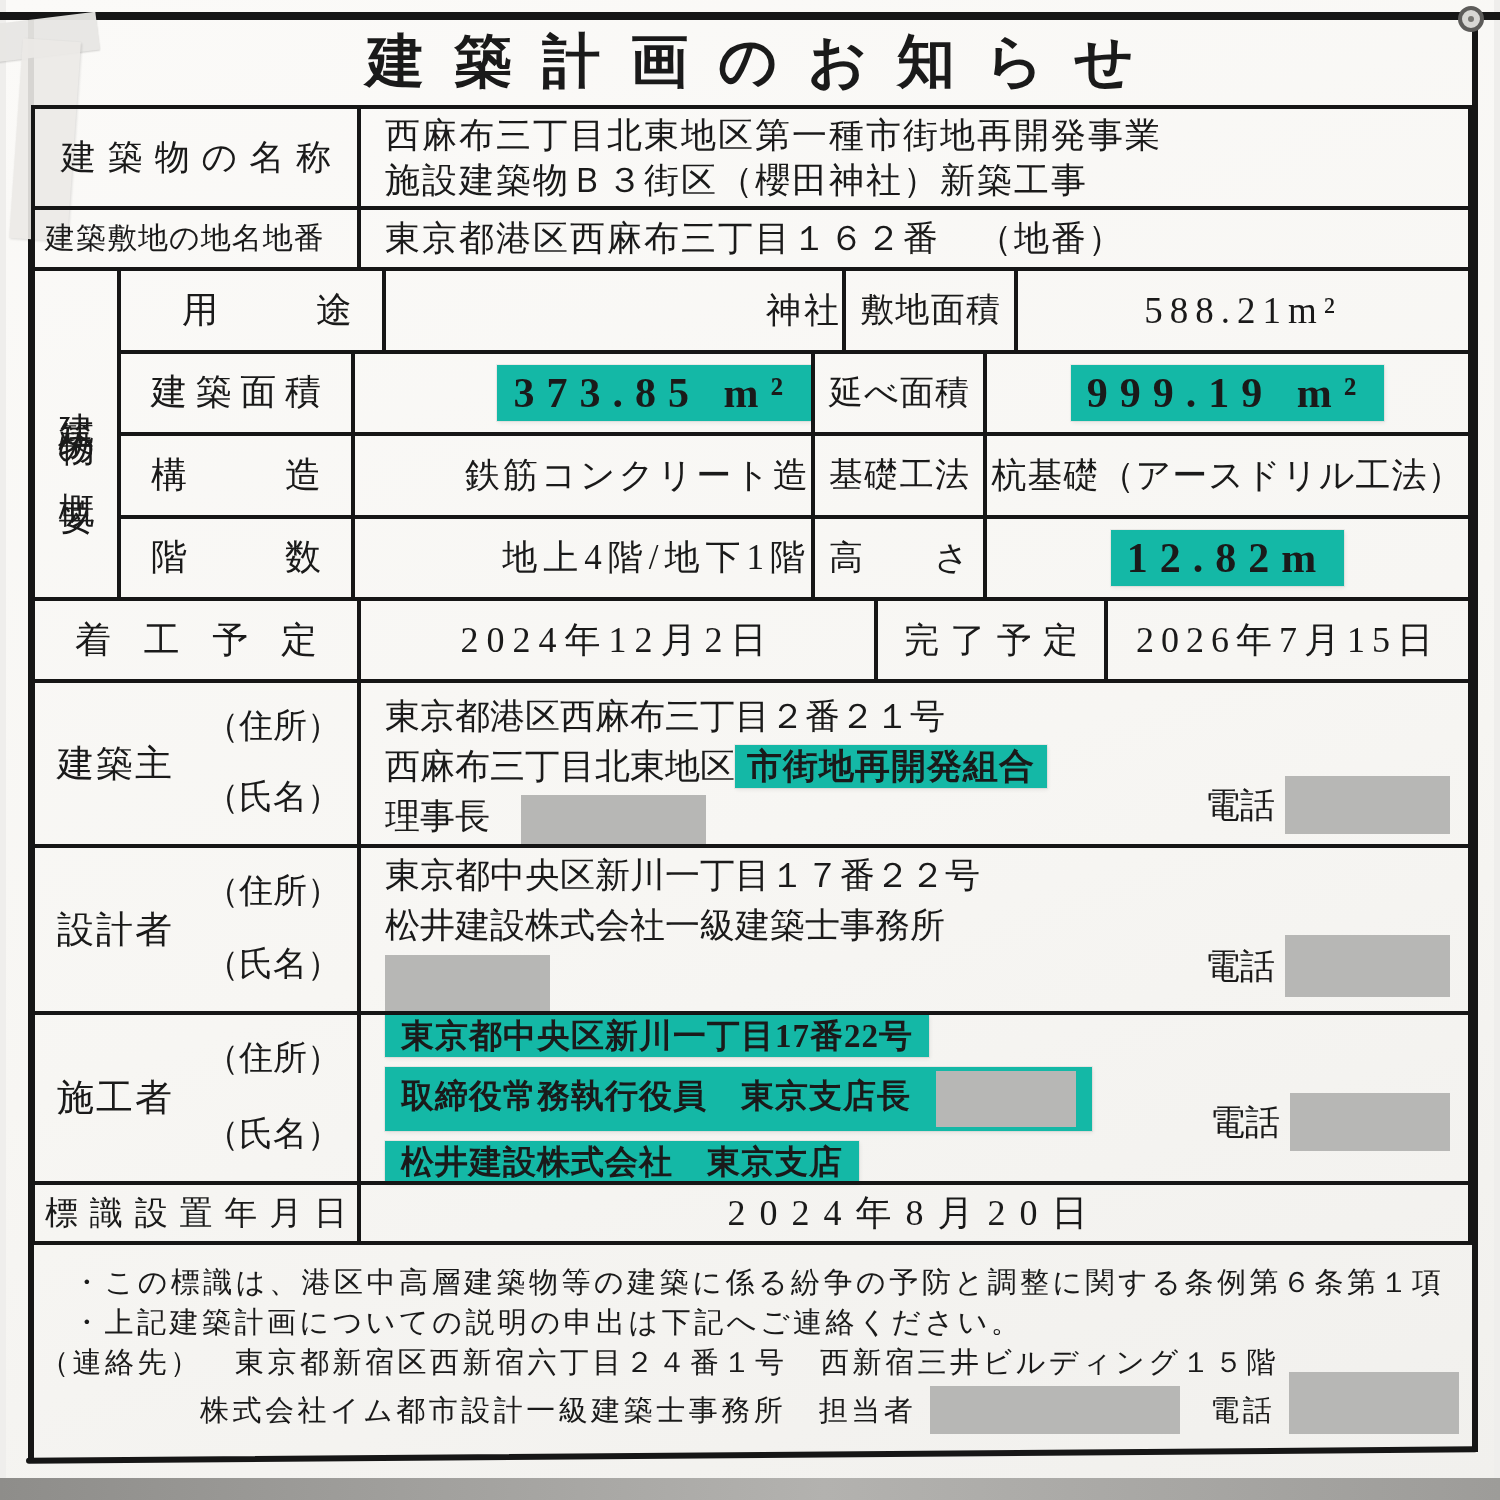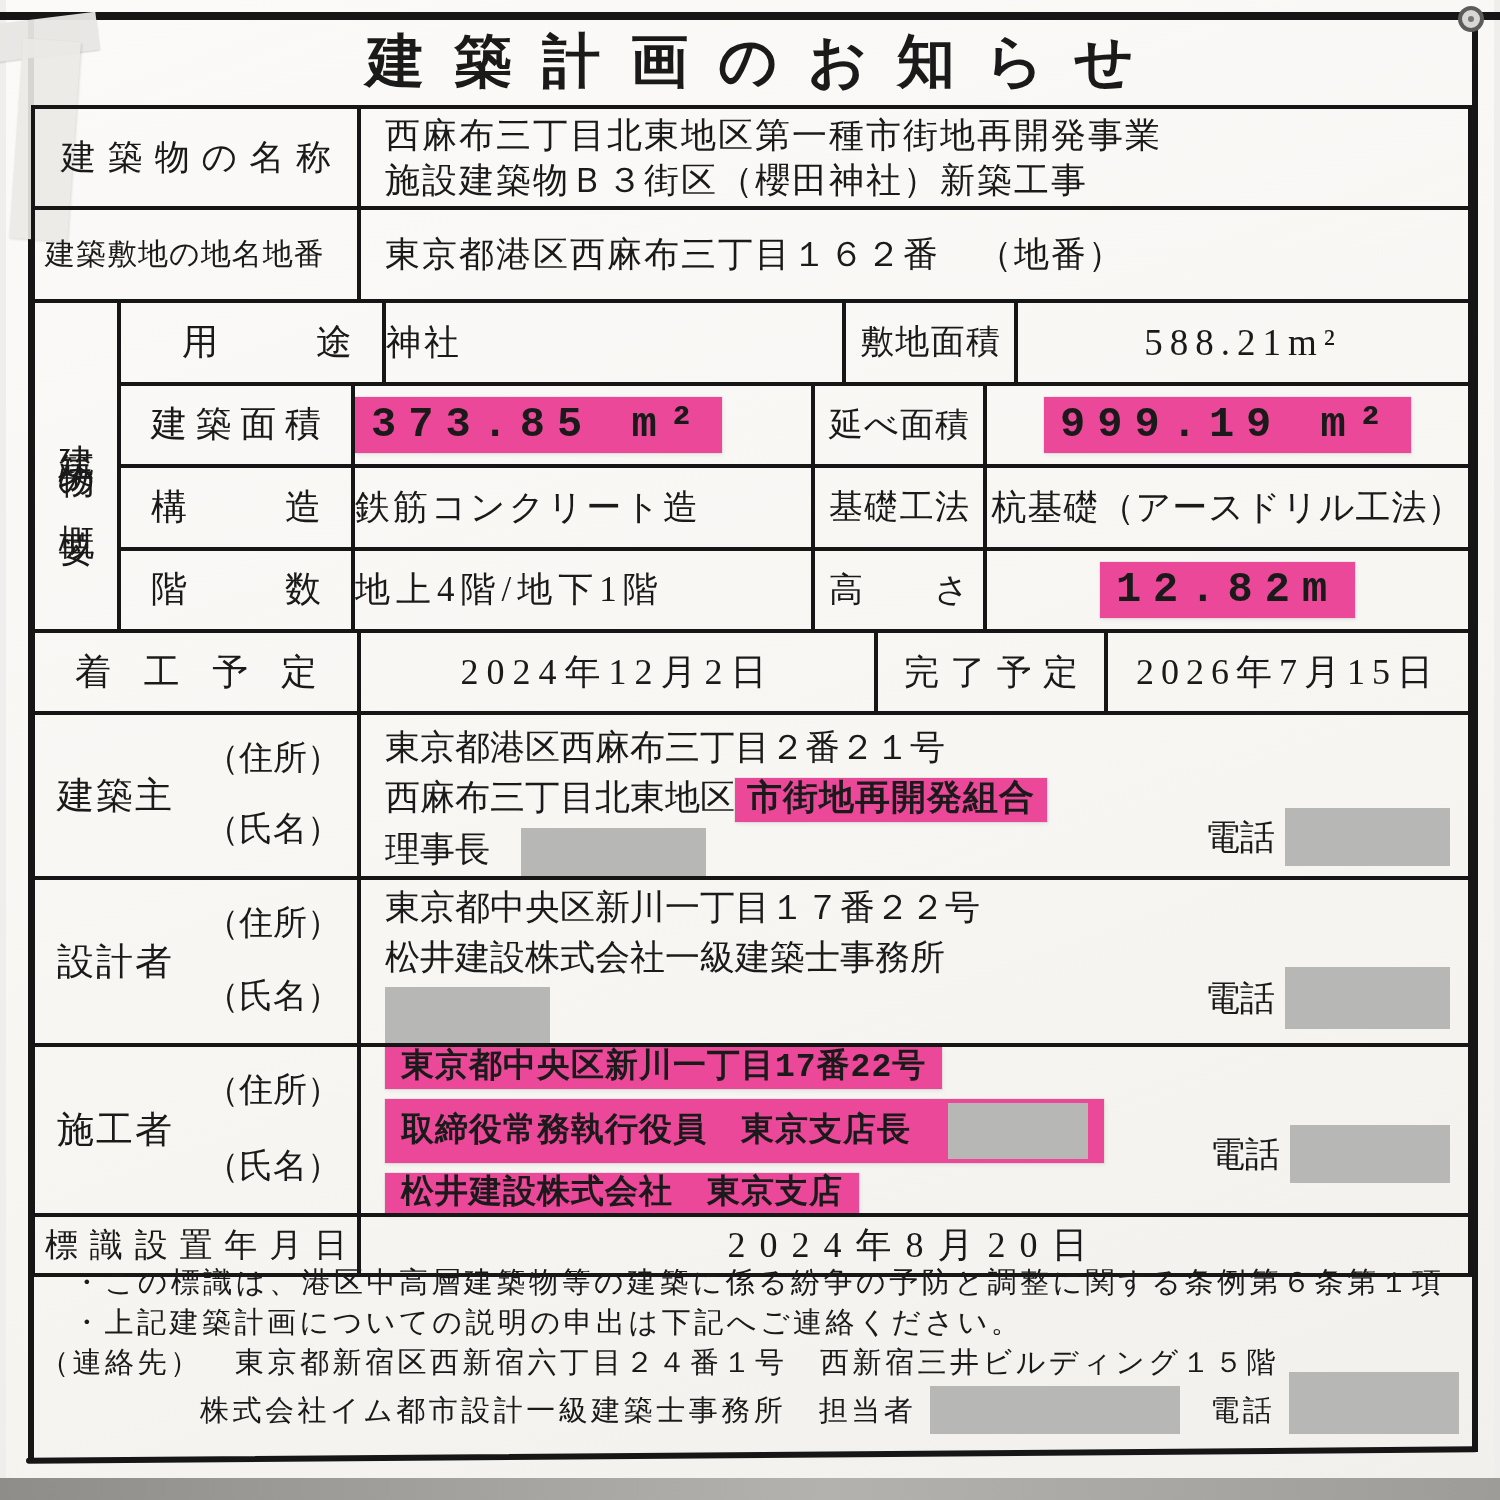--- a/index.html
+++ b/index.html
@@ -38,40 +38,40 @@
 
   .labcell { width:326px; border-right:4px solid #161616; display:flex; align-items:center; position:relative; }
   .valcell { flex:1; display:flex; align-items:center; position:relative; }
 
   .spread { display:block; width:100%; text-align:justify; text-align-last:justify; }
 
   .r-name { height:97px; }
   .r-name .labcell span { font-size:35px; padding:0 26px; }
   .namelines { padding-left:24px; font-size:35px; line-height:45px; letter-spacing:2px; }
 
-  .r-site { height:93px; }
+  .r-site { height:61px; }
   .r-site .labcell span { font-size:30px; padding:0 10px; letter-spacing:1px; }
   .r-site .valcell { font-size:35px; padding-left:24px; letter-spacing:2px; }
 
   .r-ov { height:330px; }
   .vhead { width:86px; border-right:4px solid #161616; display:flex; align-items:center; justify-content:center; }
   .vhead span { writing-mode:vertical-rl; font-size:36px; letter-spacing:10px; }
   .ovgrid { flex:1; display:flex; flex-direction:column; }
   .ovrow { flex:1; display:flex; border-top:4px solid #161616; }
   .ovrow:first-child { border-top:none;margin-left:31px; }
   .ov-l1 { width:234px; border-right:4px solid #161616; display:flex; align-items:center; }
   .ov-l1 span { font-size:36px; padding:0 30px; }
-  .ov-v1 { width:460px; border-right:4px solid #161616; display:flex; align-items:center; justify-content:flex-start; }
+  .ov-v1 { width:460px; border-right:4px solid #161616; display:flex; align-items:center; justify-content:flex-end; }
   .ov-l2 { width:172px; border-right:4px solid #161616; display:flex; align-items:center; }
   .ov-l2 span { font-size:34px; padding:0 14px; }
   .ov-v2 { flex:1; display:flex; align-items:center; justify-content:center; }
   .ovval { font-size:35px; letter-spacing:3px; }
   .ovnum { font-size:37px; letter-spacing:7px; }
   .bignum { font-size:42px; font-weight:700; letter-spacing:12px; }
-  .patch { background:#ec4899; box-shadow:0 0 0 1px rgba(0,0,0,.05), 1px 2px 4px rgba(0,0,0,.07); padding:4px 16px;font-family:Liberation Mono, monospace; }
+  .patch { background:#14b8a6; box-shadow:0 0 0 1px rgba(0,0,0,.05), 1px 2px 4px rgba(0,0,0,.07); padding:4px 16px; }
 
   .r-sched { height:82px; }
   .r-sched .labcell span { font-size:36px; padding:0 40px; }
   .sv1 { width:517px; border-right:4px solid #161616; display:flex; align-items:center; justify-content:center;
          font-size:36px; letter-spacing:8px; }
   .sl2 { width:230px; border-right:4px solid #161616; display:flex; align-items:center; }
   .sl2 span { font-size:35px; padding:0 26px; }
   .sv2 { flex:1; display:flex; align-items:center; justify-content:center; font-size:36px; letter-spacing:7px; }
 
   .r-party .labcell { align-items:stretch; }

